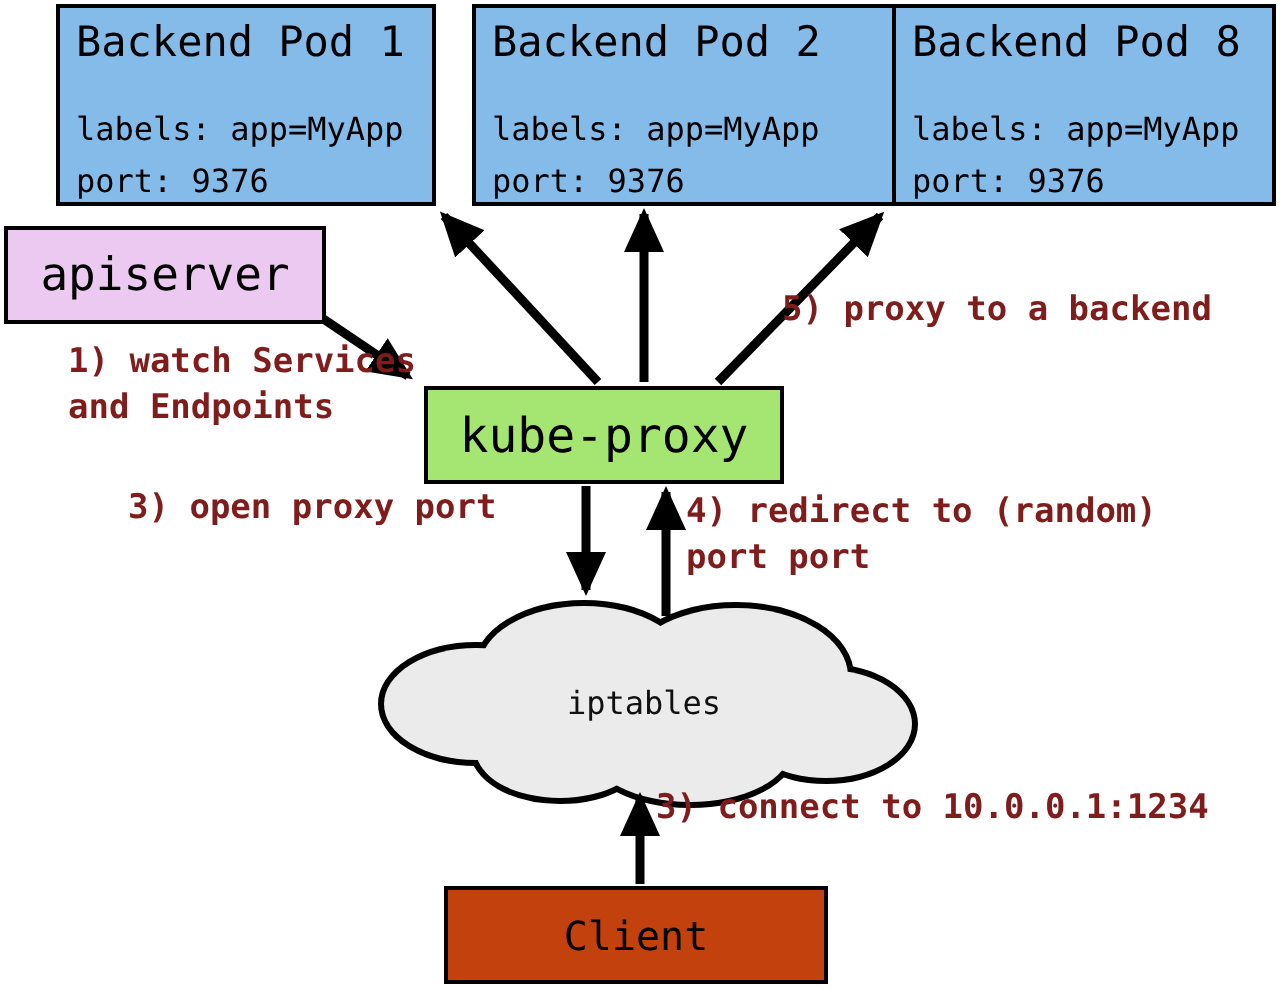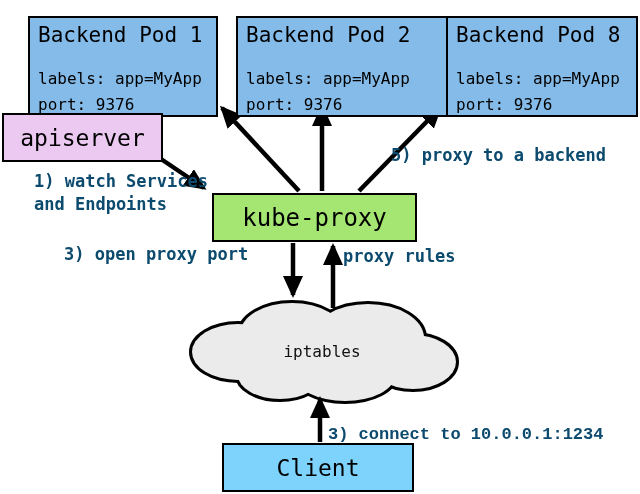--- a/index.html
+++ b/index.html
@@ -16,21 +16,21 @@
     color: #000000;
     overflow: hidden;
   }
   
   .box {
     position: absolute;
     box-sizing: border-box;
     border: 2.5px solid #000000;
   }
   .pod {
-    top: 16px;
+    top: 2px;
     height: 101px;
     background: #85bbe8;
     padding: 2px 8px;
   }
   #pod1 { left: 28px;  width: 190px; }
   #pod2 { left: 236px; width: 220px; }
   #pod3 { left: 446px; width: 192px; }
   .pod-title {
     font-size: 21px;
     line-height: 30px;
@@ -48,42 +48,42 @@
     align-items: center;
     justify-content: center;
     white-space: nowrap;
   }
   #apiserver {
     left: 2px; top: 113px; width: 161px; height: 49px;
     background: #ecc9f1;
     font-size: 23px;
   }
   #kubeproxy {
-    left: 212px; top: 193px; width: 205px; height: 49px;
+    left: 212px; top: 193px; width: 180px; height: 49px;
     background: #a5e673;
     font-size: 24px;
   }
   #client {
     left: 222px; top: 443px; width: 192px; height: 49px;
-    background: #7dd3fc;
-    font-size: 23px;
+    background: #c2410c;
+    font-size: 20px;
   }
 
   
   .note {
     position: absolute;
     font-weight: bold;
     font-size: 17px;
     line-height: 23px;
     white-space: nowrap;
-    color: #0c4a6e;
+    color: #7f1d1d;
   }
   #note1 { left: 8px;   top: 170px; margin-left: 26px; }
   #note2 { left: 64px;  top: 243px; }
-  #note3 { left: 328px; top: 423px; font-family: Liberation Mono, monospace; }
+  #note3 { left: 328px; top: 393px; }
   #note4 { left: 343px; top: 245px; }
   #note5 { left: 391px; top: 144px; }
 
   
   .svg-layer {
     position: absolute;
     left: 0; top: 0;
     width: 640px;
     height: 494px;
   }
@@ -181,19 +181,20 @@
     <div>1) watch Services</div>
     <div>and Endpoints</div>
   </div>
   <div class="note" id="note2">
     <div>3) open proxy port</div>
   </div>
   <div class="note" id="note3">
     <div>3) connect to 10.0.0.1:1234</div>
   </div>
   <div class="note" id="note4">
-    <div>proxy rules</div>
+    <div>4) redirect to (random)</div>
+    <div>port port</div>
   </div>
   <div class="note" id="note5">
     <div>5) proxy to a backend</div>
   </div>
 
 </div>
 
 </body></html>

